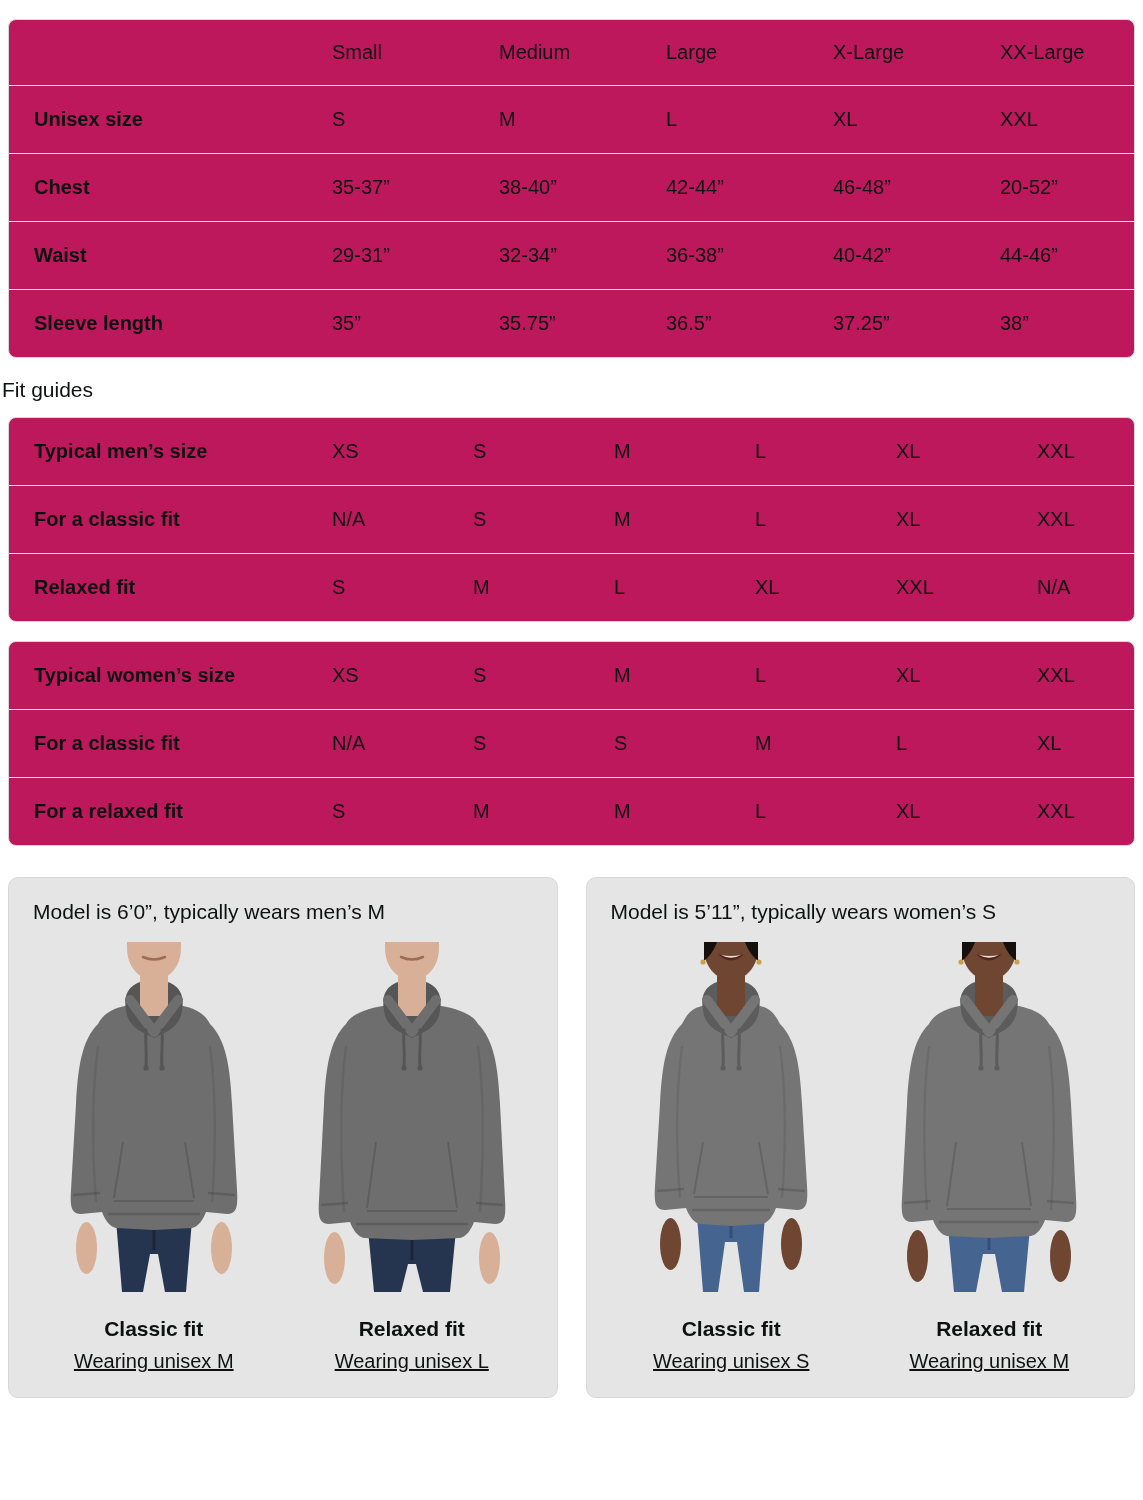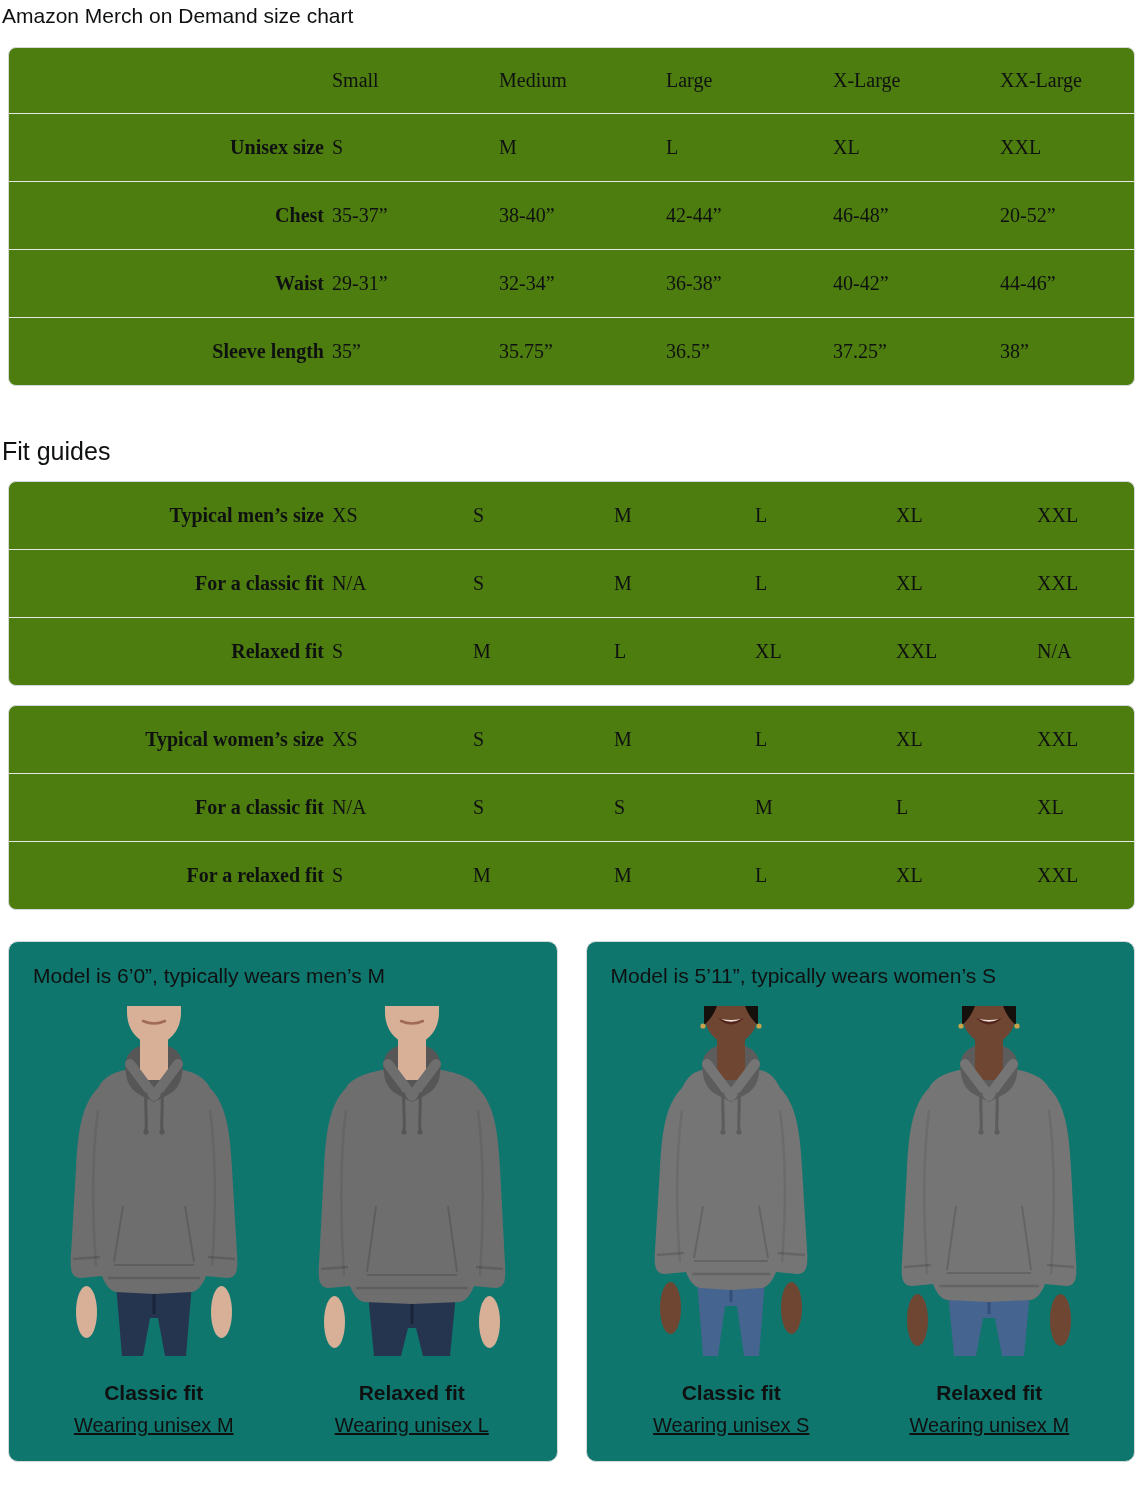--- a/index.html
+++ b/index.html
@@ -5,48 +5,47 @@
   html,body{margin:0;padding:0;}
   body{
     width:1143px;
     background:#ffffff;
     color:#0F1111;
     font-family:"Liberation Sans","DejaVu Sans",sans-serif;
     font-size:20px;
   }
   .page{padding:0 8px 20px 8px;}
   .title{font-size:21px;font-weight:400;margin:4px 0 0 -6px;}
-  .tbl{margin-top:19px;border:1px solid #D5D9D9;border-radius:8px;overflow:hidden;background:#4d7c0f;font-family:Liberation Serif, serif;}
+  .tbl{margin-top:19px;border:1px solid #D5D9D9;border-radius:8px;overflow:hidden;background:#be185d;}
   .row{display:grid;align-items:center;height:67px;border-top:1px solid #E7E7E7;}
   .tbl .row:first-child{border-top:0;}
   #size-table .row{grid-template-columns:315px 167px 167px 167px 167px 1fr;}
   #size-table .row.head{height:65px;}
   .cols6 .row{grid-template-columns:315px 141px 141px 141px 141px 141px 1fr;}
   .cell{padding-left:8px;white-space:nowrap;}
-  .cell.rowlabel{padding-left:25px;font-weight:700;text-align:right;}
+  .cell.rowlabel{padding-left:25px;font-weight:700;}
   .row.head .cell{font-weight:400;}
   .note{margin:15px 0 0 -6px;}
-  .subtitle{font-size:25px;font-weight:400;margin:51px 0 0 -6px;}
+  .subtitle{font-size:21px;font-weight:400;margin:20px 0 0 -6px;}
   #fit-table-men{margin-top:15px;}
   #fit-table-women{}
   .cards{display:flex;gap:28px;margin-top:31px;}
-  .card{flex:1;border:1px solid #D5D9D9;border-radius:10px;padding:22px 0 24px 0;background:#0f766e;}
+  .card{flex:1;border:1px solid #D5D9D9;border-radius:10px;padding:22px 0 24px 0;background:#e5e5e5;}
   .card-heading{font-size:21px;padding:0 24px;}
   .figures{display:flex;justify-content:center;gap:18px;margin-top:18px;align-items:flex-end;}
   .figure{width:240px;text-align:center;}
   .figure-art{width:240px;height:350px;}
   .figure-art svg{display:block;}
   .fit-label{font-size:21px;font-weight:700;margin-top:25px;}
   .fit-caption{margin-top:9px;text-decoration:underline;}
 </style>
 </head>
 <body>
 
 <div class="page">
-  <h1 class="title">Amazon Merch on Demand size chart</h1>
 
   <section class="tbl" id="size-table">
       <div class="row head">
         <div class="cell rowlabel"></div>
         <div class="cell">Small</div>
         <div class="cell">Medium</div>
         <div class="cell">Large</div>
         <div class="cell">X-Large</div>
         <div class="cell">XX-Large</div>
       </div>

